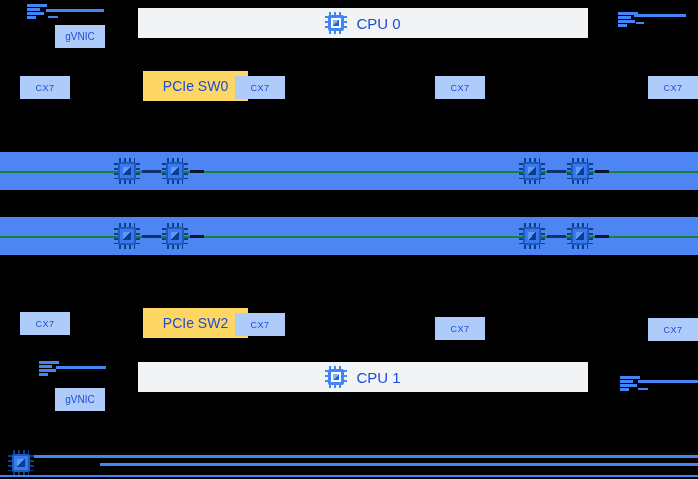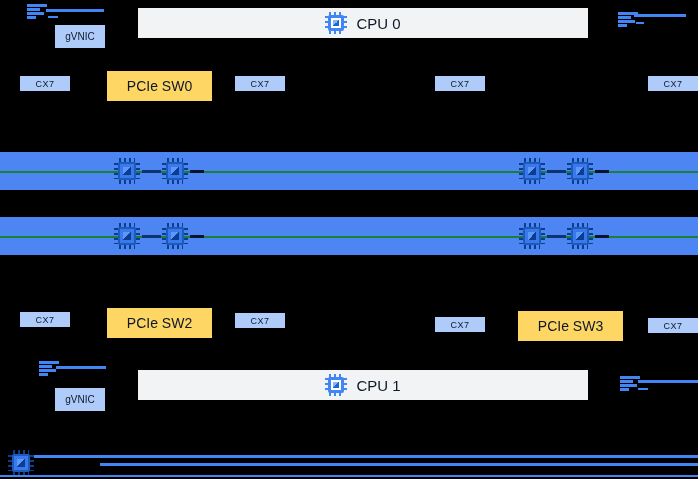--- a/index.html
+++ b/index.html
@@ -2,25 +2,25 @@
 <html><head>
 <meta charset="utf-8">
 <style>
   html,body{margin:0;padding:0;background:#000;}
   .stage{
     position:relative;width:698px;height:479px;background:#000000;
     overflow:hidden;font-family:"Liberation Sans",sans-serif;color:#202124;
   }
   .box{
     position:absolute;display:flex;align-items:center;justify-content:center;
-    box-sizing:border-box;color:#0f172a;
+    box-sizing:border-box;color:#1d4ed8;
   }
-  .nic{background:#aecbfa;width:50px;height:15px;font-size:9px;letter-spacing:.5px;}
+  .nic{background:#aecbfa;width:50px;height:23px;font-size:9px;letter-spacing:.5px;}
   .gvnic{background:#aecbfa;width:50px;height:23px;font-size:10px;}
-  .pcie{background:#fdd663;width:105px;height:30px;font-size:14px;}
+  .pcie{background:#fdd663;width:105px;height:30px;font-size:14px;margin-left:36px;}
   .cpu{background:#f1f3f4;width:450px;height:30px;font-size:15px;gap:9px;}
   .nvlink{
     background:#ceead6;border:1px solid #1b1b1b;width:538px;height:22px;font-size:13px;
   }
   .gpu-bar{position:absolute;left:0;width:698px;height:38px;background:#4d86f2;}
   .rail{position:absolute;height:2px;background:#188038;}
   .dash{position:absolute;height:3px;}
   .dash.navy{background:#0d3470;}
   .dash.black{background:#06142e;}
   .blue-line{position:absolute;background:#4285f4;}
@@ -164,34 +164,31 @@
   </div>
   <div class="box pcie" style="left:107px;top:308px;text-align:center;">
     <span>PCIe SW2</span>
   </div>
   <div class="box nic" style="left:235px;top:313px;">
     <span>CX7</span>
   </div>
   <div class="box nic" style="left:435px;top:317px;">
     <span>CX7</span>
   </div>
-  <div class="box pcie" style="left:518px;top:311px;">
-    <span>PCIe SW3</span>
-  </div>
   <div class="box nic" style="left:648px;top:318px;">
     <span>CX7</span>
   </div>
 
   <div class="link-icon" style="left:39px;top:361px;"></div>
   <div class="blue-line" style="left:56px;top:366px;width:50px;height:3px;"></div>
   <div class="box gvnic" style="left:55px;top:388px;">
     <span>gVNIC</span>
   </div>
 
-  <div class="box cpu" style="left:138px;top:370px;">
+  <div class="box cpu" style="left:138px;top:362px;">
     <span class="cpu-chip">
       <span class="pins-v"></span>
       <span class="pins-h"></span>
       <span class="body"></span>
       <span class="core"></span>
     </span>
     <span>CPU 1</span>
   </div>
 
   <div class="link-icon" style="left:620px;top:376px;"></div>

